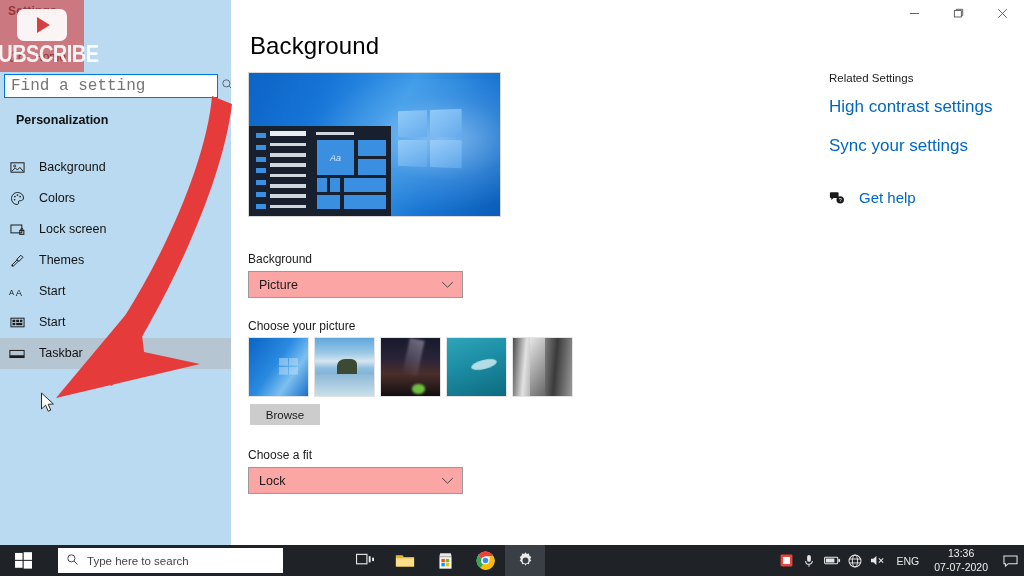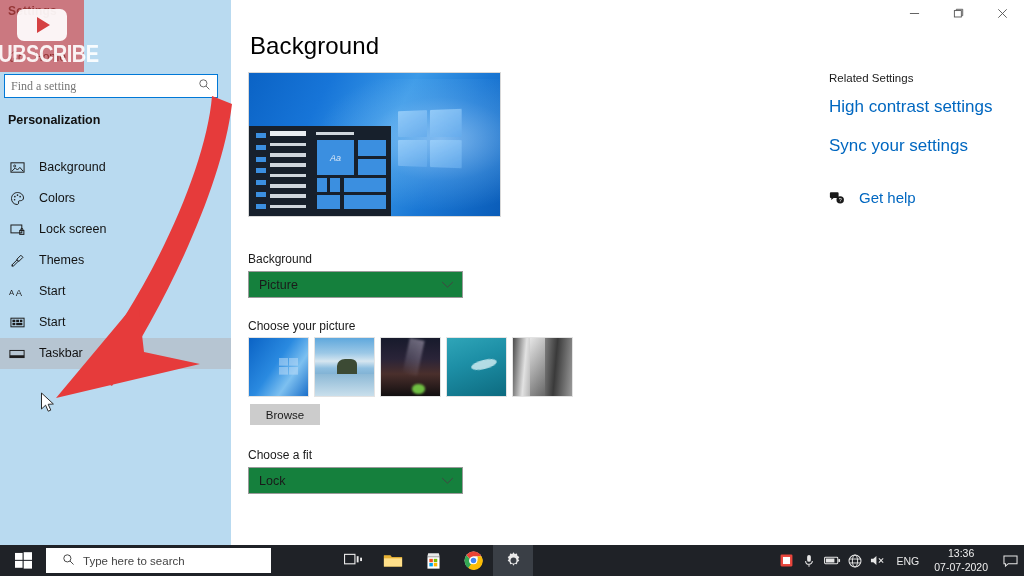--- a/index.html
+++ b/index.html
@@ -43,22 +43,22 @@
     font-size:12px; color:#1a1a1a;
   }
   .home-item svg { flex:0 0 auto; }
 
   .search-box {
     position:absolute; left:4px; top:74px; width:214px; height:24px;
     background:#ffffff; border:1px solid #0078d7;
     display:flex; align-items:center; padding:0 6px;
   }
   .search-box input {
-    flex:1; border:0; outline:0; font-size:12px;
-    font-family:Liberation Serif, serif; color:#be185d; background:transparent;
+    flex:1; border:0; outline:0; font-size:16px;
+    font-family:Liberation Mono, monospace; color:#be185d; background:transparent;
   }
   .search-box input::placeholder { color:#767676; }
   .search-ico { flex:0 0 auto; color:#5a5a5a; }
 
   .category-label {
     position:absolute; left:0px; top:113px; width:231px;
     font-size:12.5px; font-weight:700; color:#111;
     padding-left:0px;
   }
 
@@ -118,21 +118,21 @@
   .ps-aa {
     position:absolute; left:0; top:0; width:56%; height:52%;
     display:flex; align-items:center; justify-content:center;
     color:#dce9f7; font-size:9px; font-family:"Liberation Sans",sans-serif;
   }
 
   .field-label {
     position:absolute; font-size:12px; color:#1a1a1a;
   }
   .dropdown {
-    position:absolute; height:27px; border:1px solid #9a9a9a; background:#15803d;
+    position:absolute; height:27px; border:1px solid #9a9a9a; background:#fca5a5;
     display:flex; align-items:center; justify-content:space-between;
     padding:0 8px 0 10px; font-size:12.5px; color:#1a1a1a;
   }
   .dropdown .chev { color:#333; display:flex; }
 
   .thumbs { position:absolute; left:17px; top:337px; display:flex; gap:5px; }
   .thumb { width:61px; height:60px; border:1px solid #e3e3e3; overflow:hidden; position:relative; }
   .t1 { background:linear-gradient(125deg,#0b63c5 0%, #2a8ae0 45%, #7dc0f0 70%, #1b6fc9 100%); }
   .t1::after{ content:""; position:absolute; right:16%; top:34%; width:34%; height:30%;
     background:
@@ -199,22 +199,22 @@
   
   .cursor { position:absolute; left:40px; top:392px; z-index:26; }
 
   
   .taskbar {
     position:absolute; left:0; bottom:0; width:1024px; height:31px;
     background:#1f2227; display:flex; align-items:center; z-index:28;
   }
   .tb-start { width:46px; height:31px; display:flex; align-items:center; justify-content:center; }
   .tb-search {
-    width:225px; height:25px; background:#ffffff; margin-left:0px;
-    display:flex; align-items:center; gap:8px; padding-left:16px;
+    width:225px; height:25px; background:#ffffff; margin-left:12px;
+    display:flex; align-items:center; gap:8px; padding-left:8px;
     font-size:11.5px; color:#444;
   }
   .tb-icons { display:flex; align-items:center; gap:0px; margin-left:62px; }
   .tb-ico { width:40px; height:31px; display:flex; align-items:center; justify-content:center; }
   .tb-ico.active { background:#3a3f46; }
   .tray { position:absolute; right:0; top:0; height:31px; display:flex; align-items:center; }
   .tray-ico { width:23px; height:31px; display:flex; align-items:center; justify-content:center; color:#e6e6e6; }
   .tray-lang { font-size:10.5px; color:#e9e9e9; padding:0 7px; }
   .tray-clock {
     display:flex; flex-direction:column; align-items:center; justify-content:center;
@@ -246,21 +246,21 @@
       <div class="search-box">
         <input type="text" placeholder="Find a setting" style="">
         <span class="search-ico">
           <svg width="13" height="13" viewBox="0 0 16 16">
               <circle cx="6.6" cy="6.6" r="4.4" fill="none" stroke="#5a5a5a" stroke-width="1.1"></circle>
               <line x1="9.9" y1="9.9" x2="14" y2="14" stroke="#5a5a5a" stroke-width="1.1"></line>
             </svg>
         </span>
       </div>
 
-      <div class="category-label" style="padding-left:8px;">Personalization</div>
+      <div class="category-label" style="padding-left:16px;">Personalization</div>
 
       <div class="nav-list">
 
         <div class="nav-item">
           <span class="nav-ico">
             <svg width="15" height="15" viewBox="0 0 16 16">
                 <rect x="1" y="3" width="14" height="10" fill="none" stroke="#1b1b1b" stroke-width="1.05"></rect>
                 <circle cx="5" cy="6.4" r="1.1" fill="none" stroke="#1b1b1b" stroke-width=".9"></circle>
                 <path d="M2 12l3.6-3.6 2.3 2.3 2.6-2.8L14 12" fill="none" stroke="#1b1b1b" stroke-width="1.05"></path>
               </svg>

